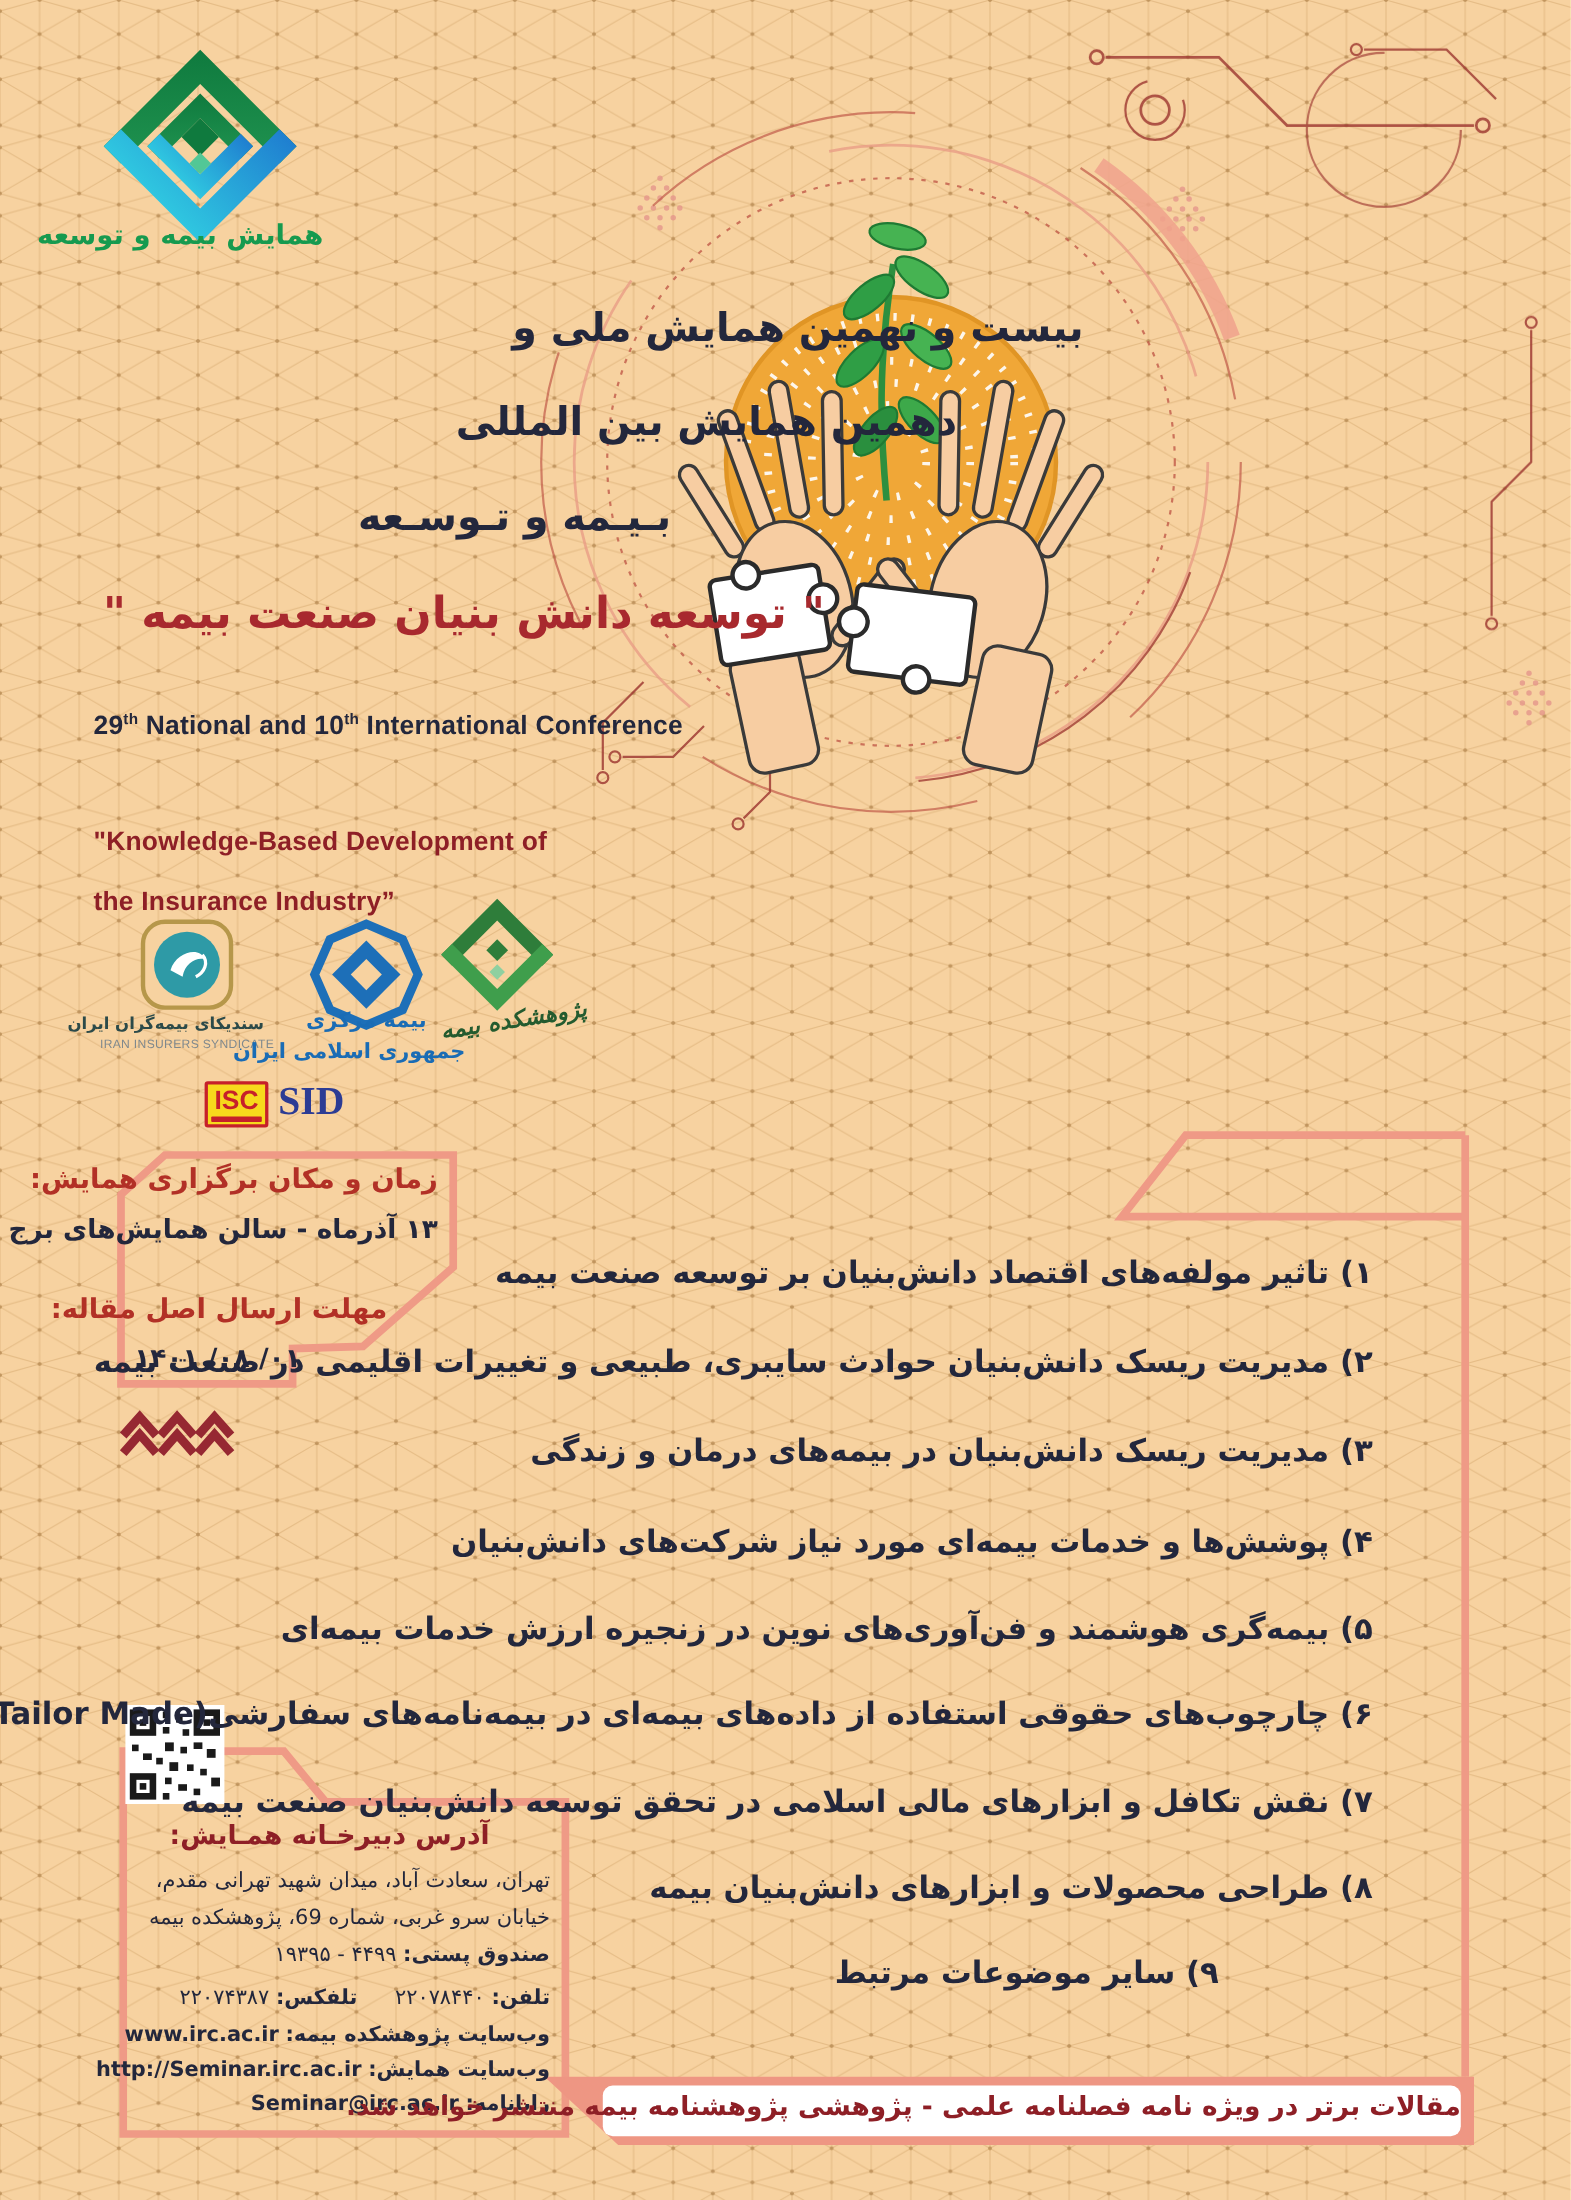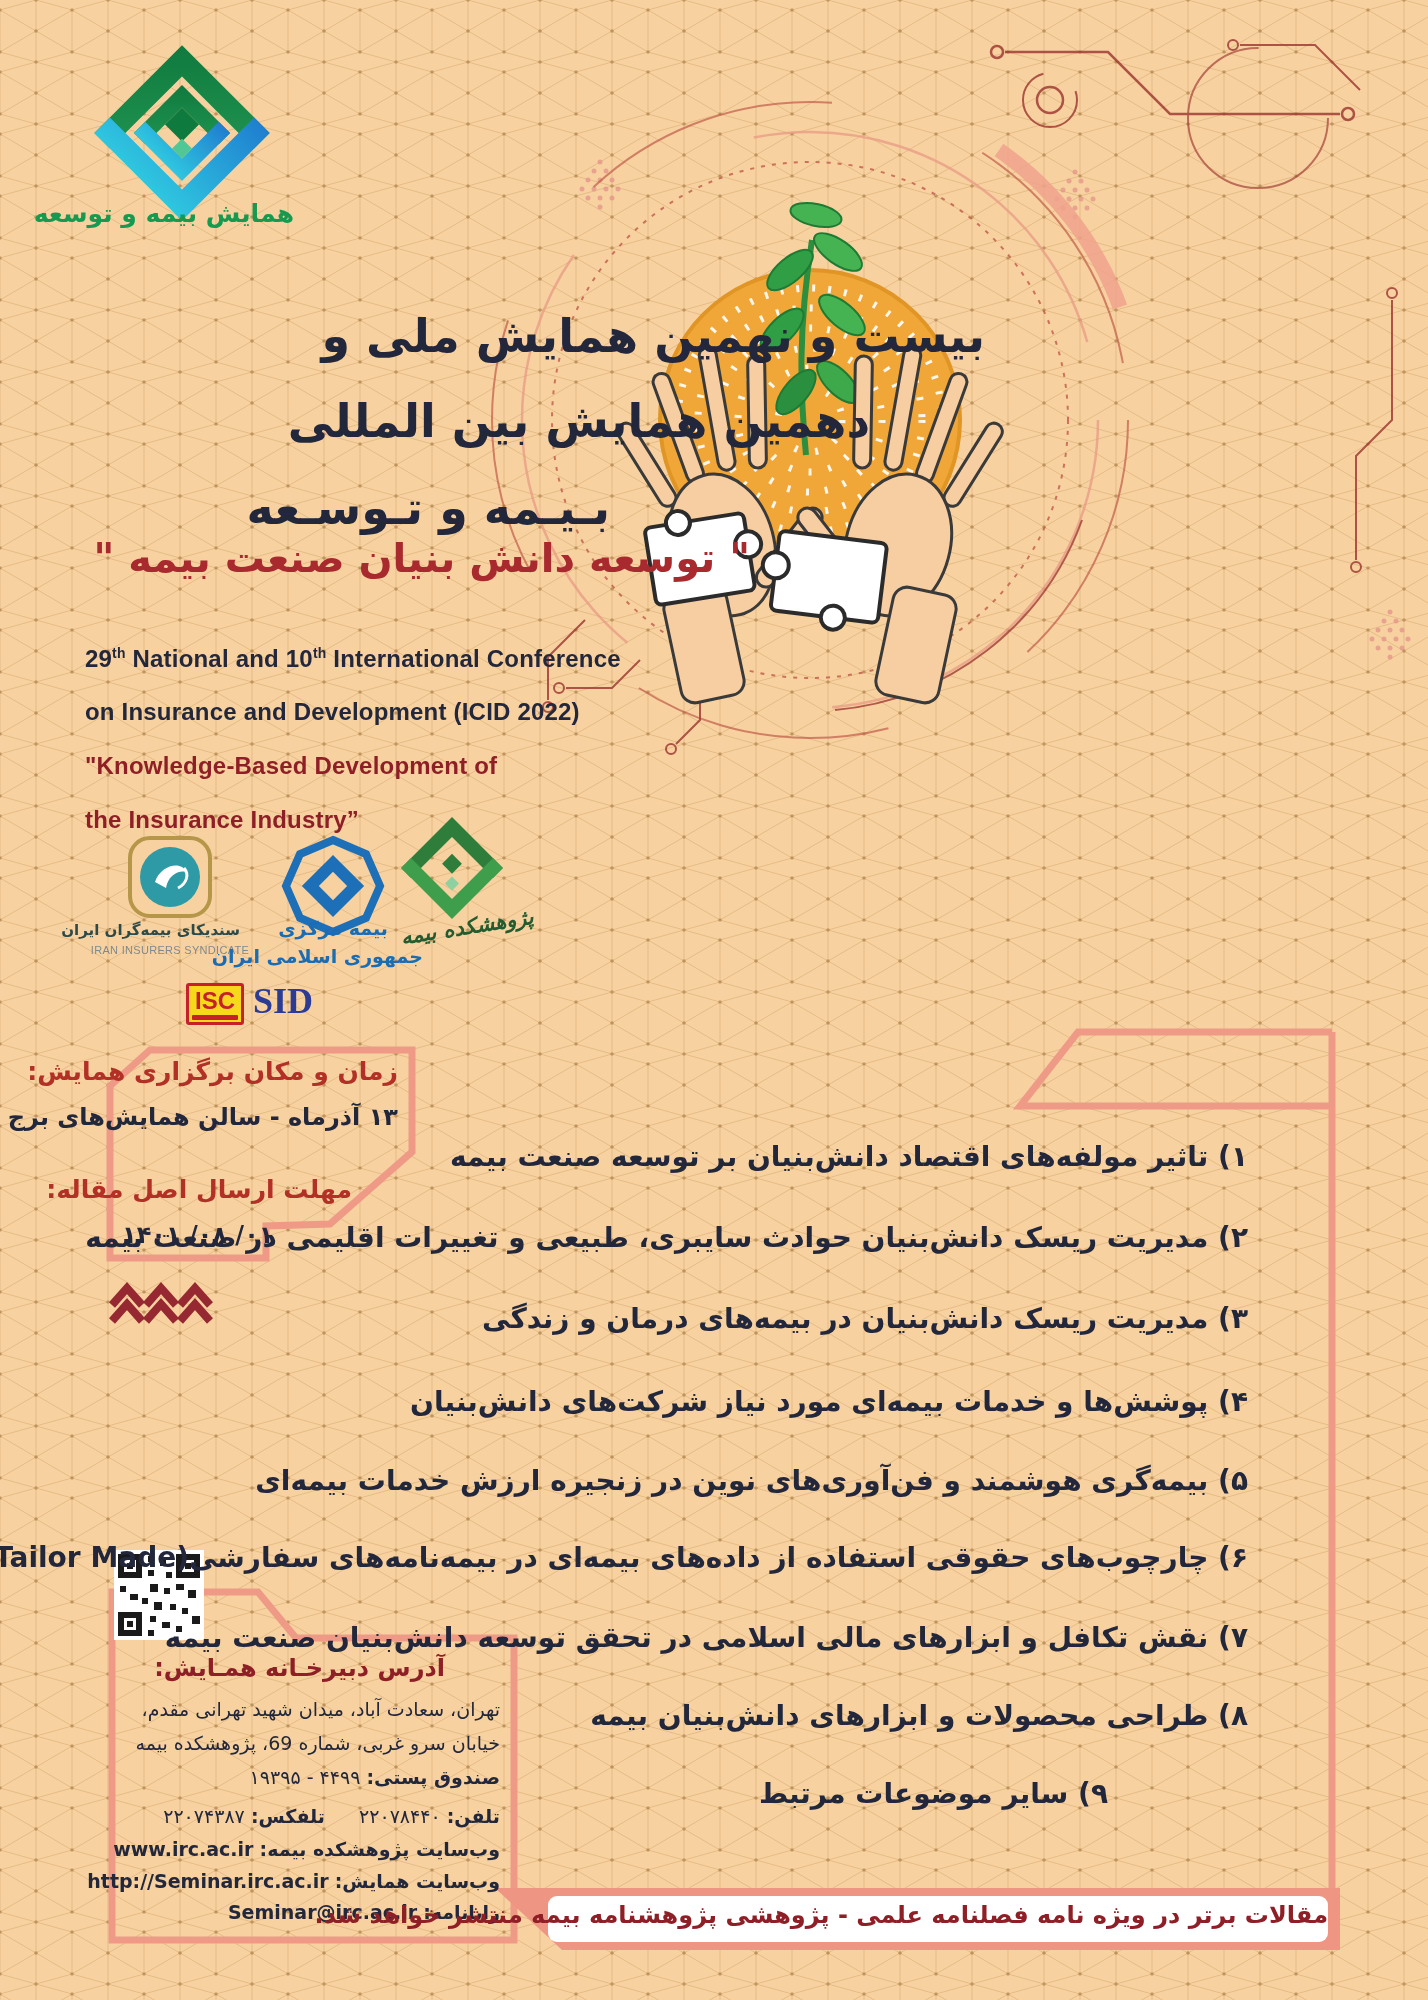--- a/index.html
+++ b/index.html
@@ -8,21 +8,21 @@
     background:#fef9c3;overflow:hidden;
     font-family:"DejaVu Sans",sans-serif;
   }
   .layer{position:absolute;left:0;top:0;width:1428px;height:2000px;}
   .t{position:absolute;white-space:nowrap;line-height:1.15;}
   .fa{direction:rtl;}
   .navy{color:#23273c;}
   .red{color:#a8292e;}
   .maroon{color:#8e1f26;}
   .b{font-weight:bold;}
-  .title-line{font-weight:bold;color:#23273c;font-size:46px;margin-top:32px;}
+  .title-line{font-weight:bold;color:#23273c;font-size:36px;}
   .eng{font-family:"Liberation Sans","DejaVu Sans",sans-serif;font-weight:bold;font-size:24px;letter-spacing:.2px;}
   .eng sup{font-size:58%;vertical-align:super;}
   .topic{font-weight:bold;color:#23273c;font-size:28px;}
   .contact-line{font-size:19px;color:#23273c;}
   .contact-line .lbl{font-weight:bold;}
   .partner-label-fa{font-size:15px;color:#2c4a49;font-weight:bold;text-align:center;}
   .partner-label-en{font-size:11px;color:#80898d;text-align:center;letter-spacing:.3px;font-family:"Liberation Sans",sans-serif;}
   .central-label{font-size:19px;font-weight:bold;color:#1a6cb5;text-align:center;}
   .research-label{font-size:21px;font-weight:bold;font-style:italic;color:#245b2f;transform:rotate(-9deg);}
   #isc-badge{
@@ -272,21 +272,20 @@
   <div class="t fa b" style="left:70px;top:200px;width:224px;text-align:center;font-size:25px;color:#169a4f;">همایش بیمه و توسعه</div>
 
   <div class="t fa title-line" style="right:443px;top:278px;">بیست و نهمین همایش ملی و</div>
   <div class="t fa title-line" style="right:558px;top:363px;">دهمین همایش بین المللی</div>
   <div class="t fa title-line" style="right:818px;top:450px;letter-spacing:4px;">بـیـمه و تـوسـعه</div>
   <div class="t fa b red" style="right:678px;top:535px;font-size:40px;">" توسعه دانش بنیان صنعت بیمه "</div>
 
   <div class="t eng navy" style="left:85px;top:645px;">
     <span>29</span><sup>th</sup><span> National and 10</span><sup>th</sup><span> International Conference</span>
   </div>
-  <div class="t eng navy" style="left:85px;top:698px;">on Insurance and Development (ICID 2022)</div>
   <div class="t eng maroon" style="left:85px;top:752px;">"Knowledge-Based Development of</div>
   <div class="t eng maroon" style="left:85px;top:806px;">the Insurance Industry”</div>
 
   <div class="t fa partner-label-fa" style="left:100px;top:922px;width:140px;">سندیکای بیمه‌گران ایران</div>
   <div class="t partner-label-en" style="left:90px;top:944px;width:160px;">IRAN INSURERS SYNDICATE</div>
   <div class="t fa central-label" style="left:263px;top:918px;width:140px;">بیمه مرکزی</div>
   <div class="t fa central-label" style="left:243px;top:946px;width:180px;">جمهوری اسلامی ایران</div>
   <div class="t fa research-label" style="left:400px;top:915px;">پژوهشکده بیمه</div>
 
   <div id="isc-badge">

